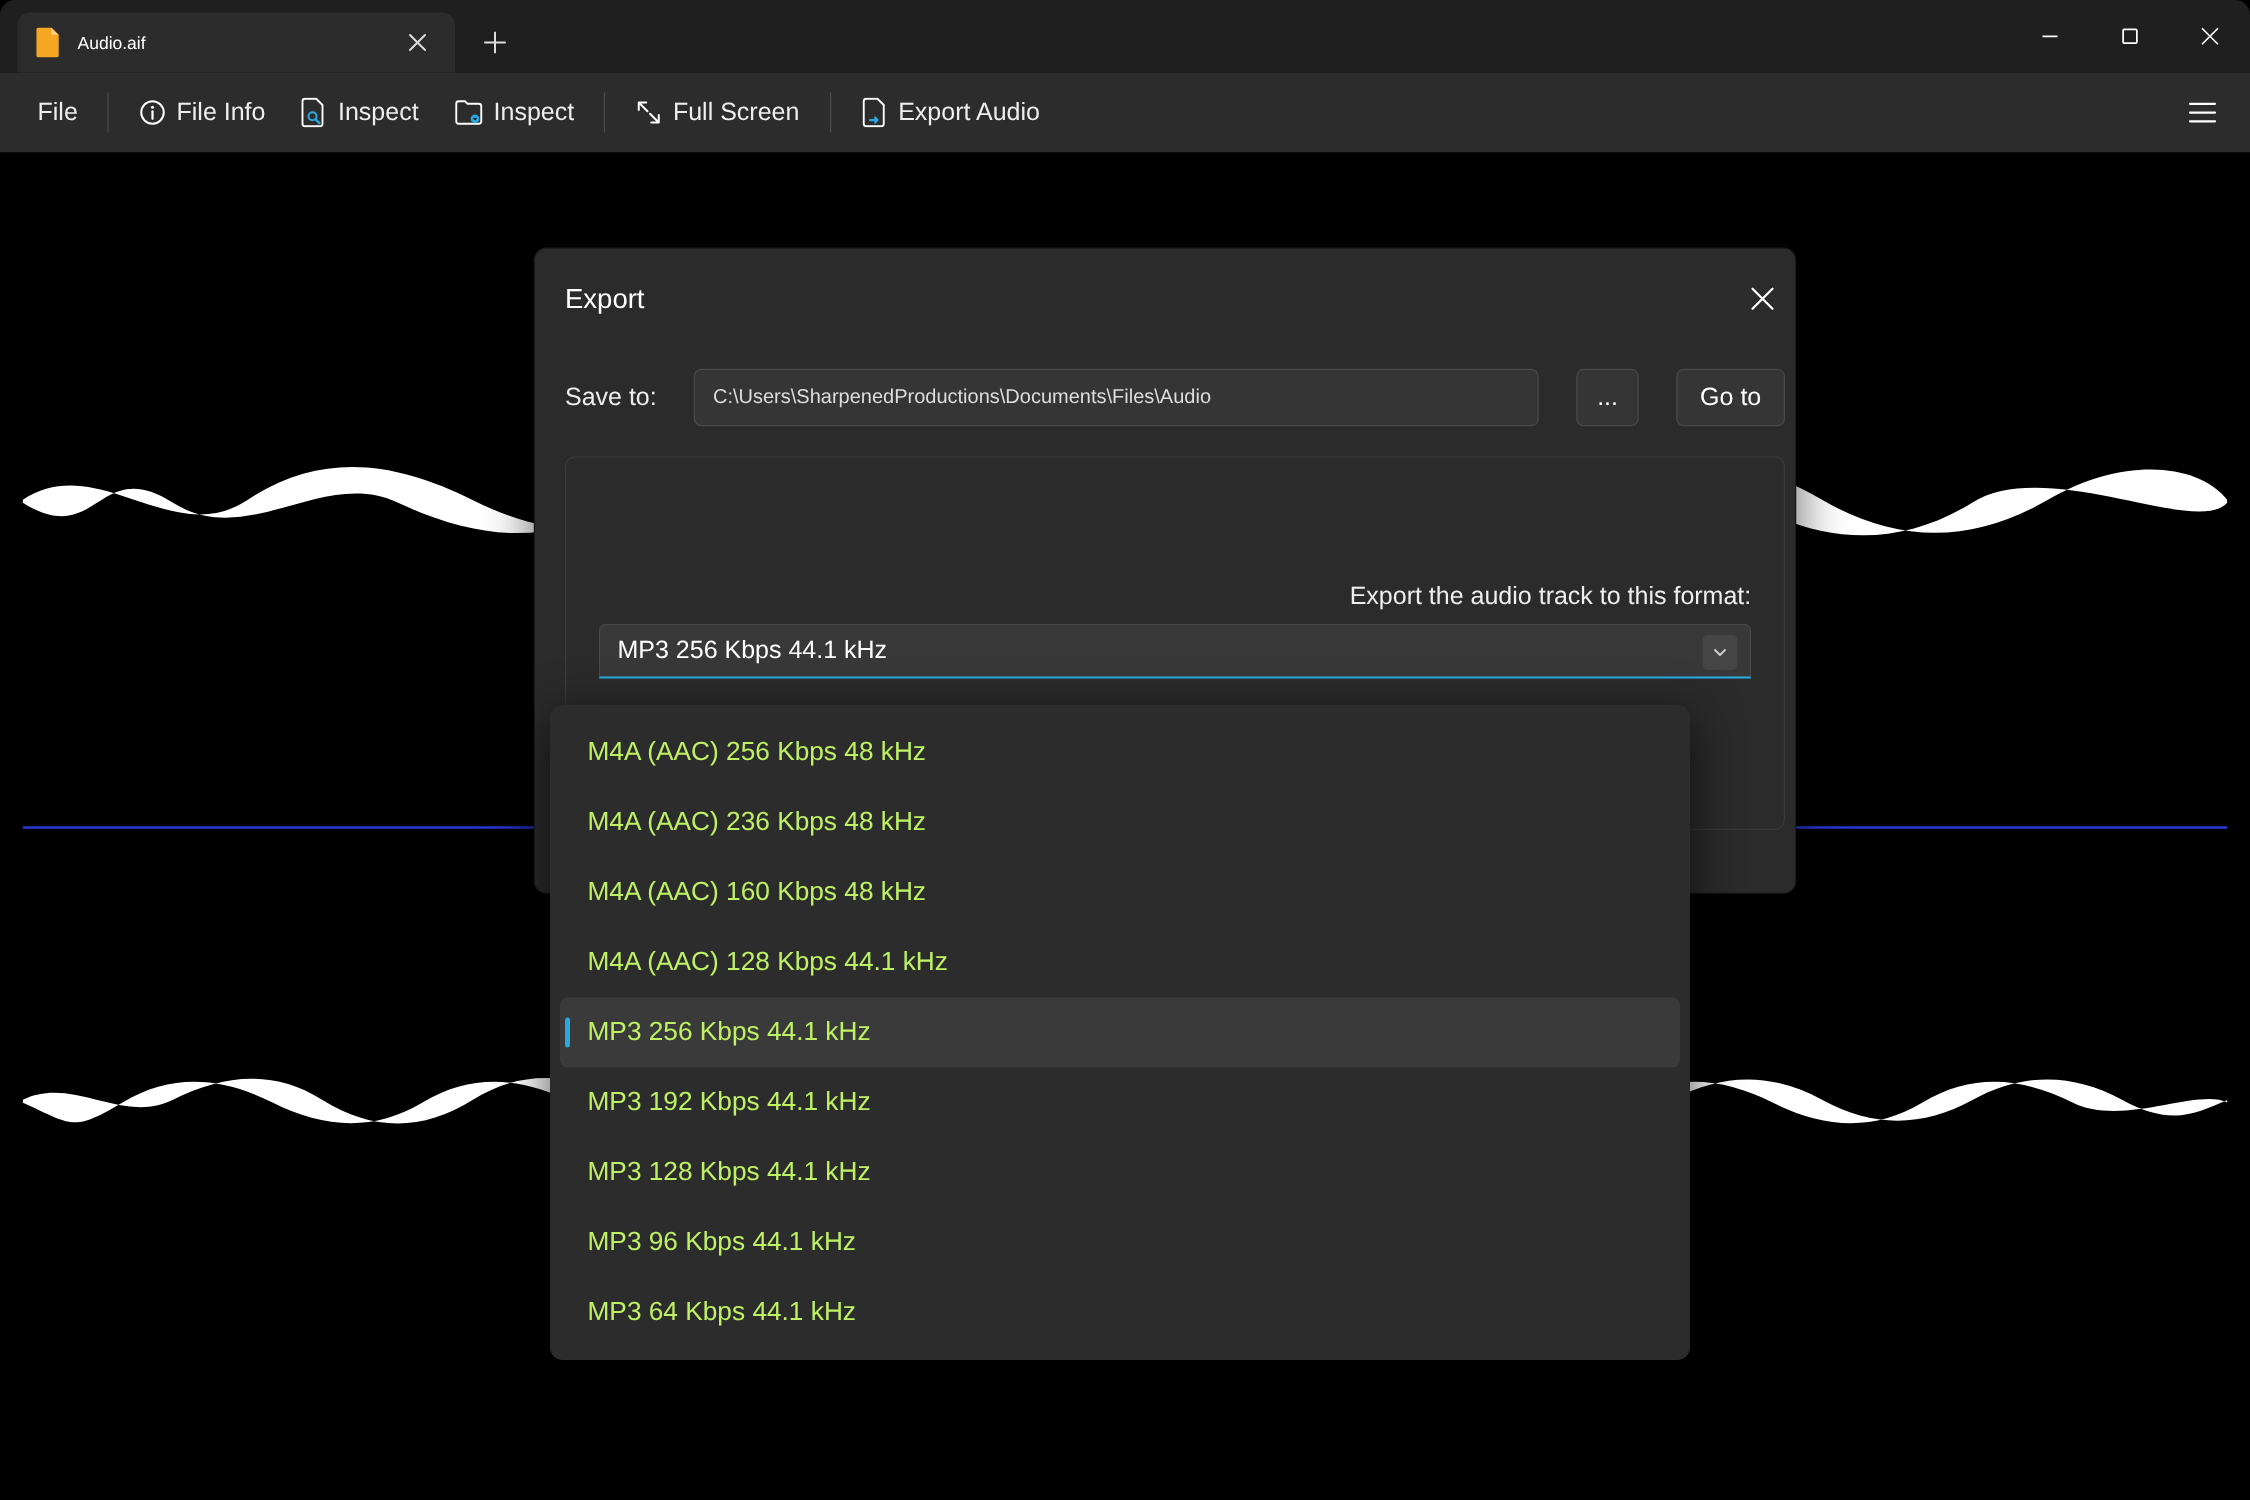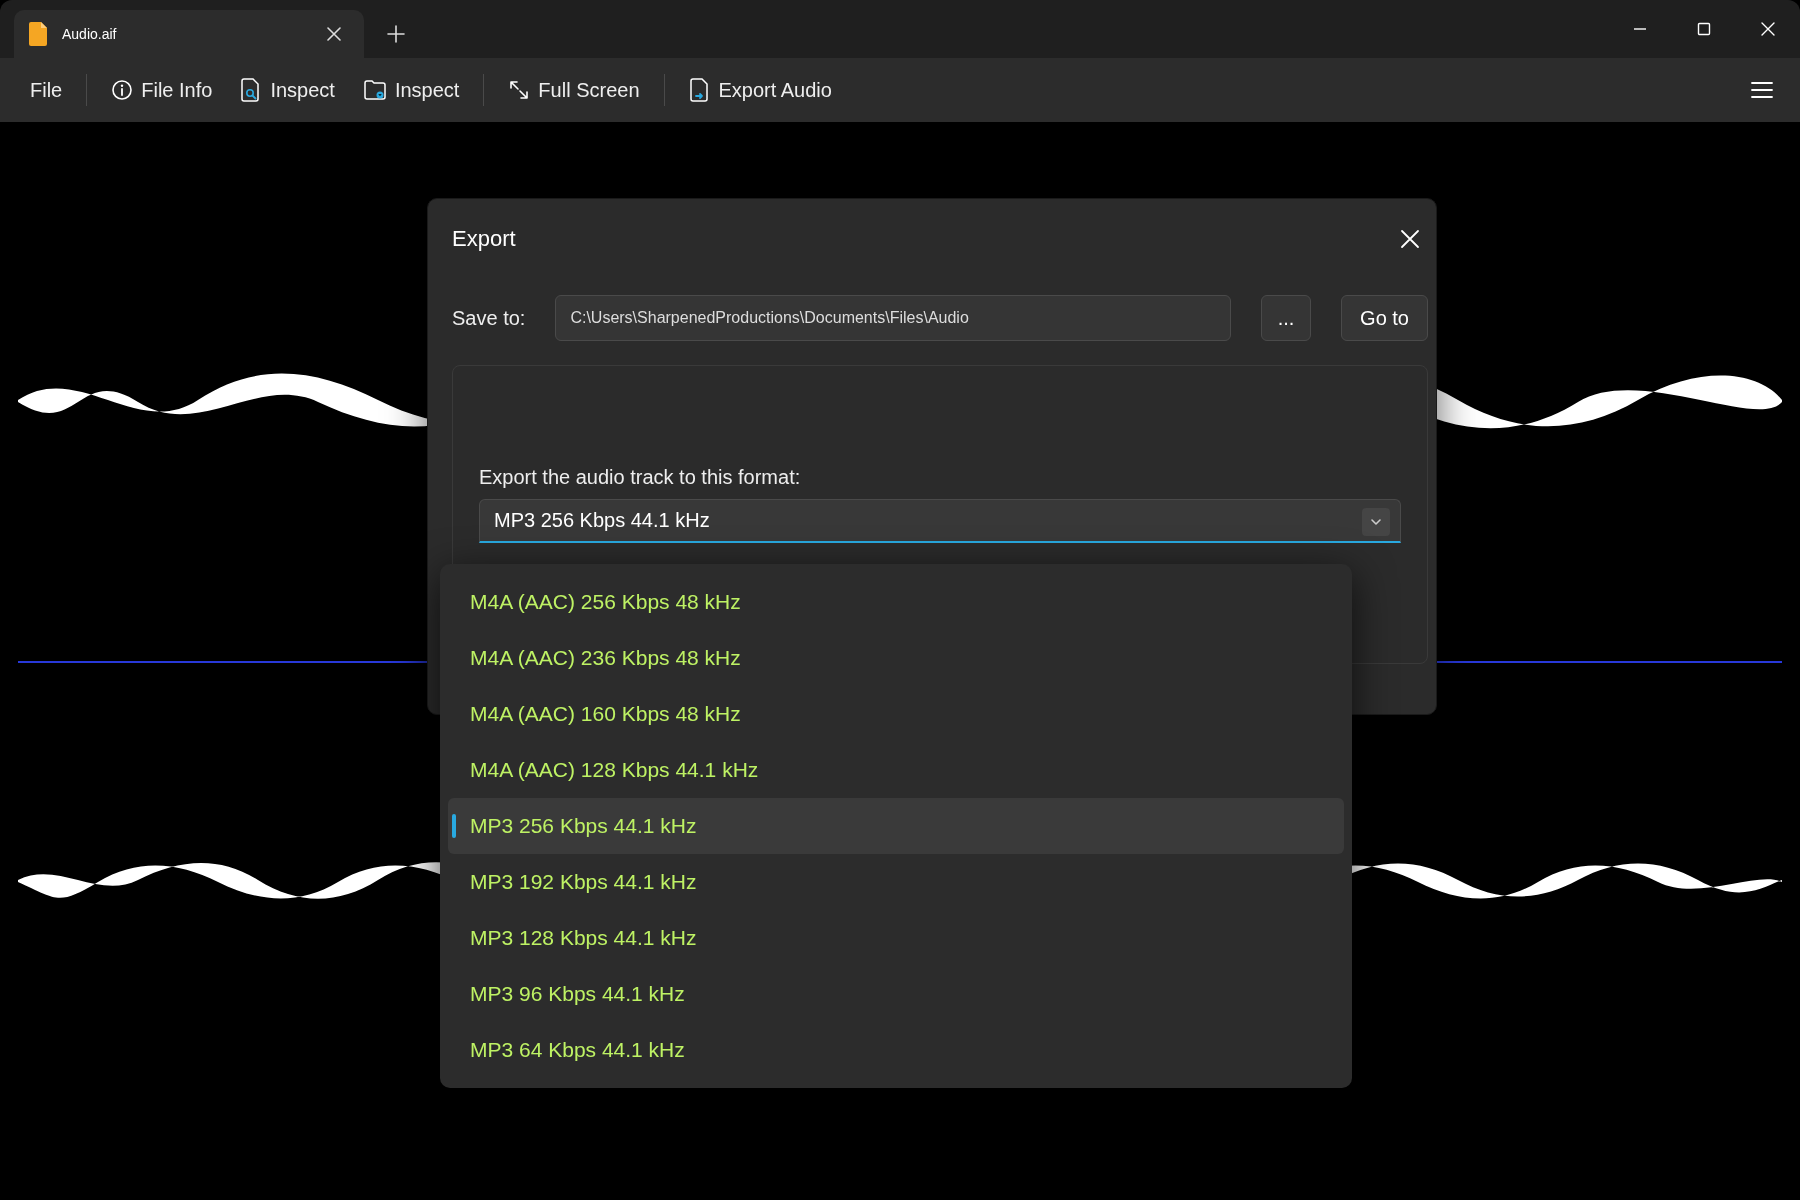--- a/index.html
+++ b/index.html
@@ -151,21 +151,21 @@
   .btn {
     background:#353535;border:1px solid #4a4a4a;border-radius:6px;
     height:46px;padding:0 18px;color:#fff;font-size:20px;
     display:flex;align-items:center;justify-content:center;
   }
   .panel {
     border:1px solid #3a3a3a;border-radius:8px;
     padding: 100px 26px 120px 26px;
     margin-bottom: 20px;
   }
-  .format-label { font-size:20px;color:#eee;margin-bottom:10px;}
+  .format-label { font-size:20px;color:#eee;margin-bottom:10px;text-align:right;}
   .combo {
     position:relative;
     background:#383838;
     border:1px solid #4a4a4a;
     border-bottom: 2px solid #29a9e0;
     border-radius:6px 6px 0 0;
     height:44px;
     display:flex;align-items:center;
     padding:0 14px;
     color:#fff;font-size:20px;

